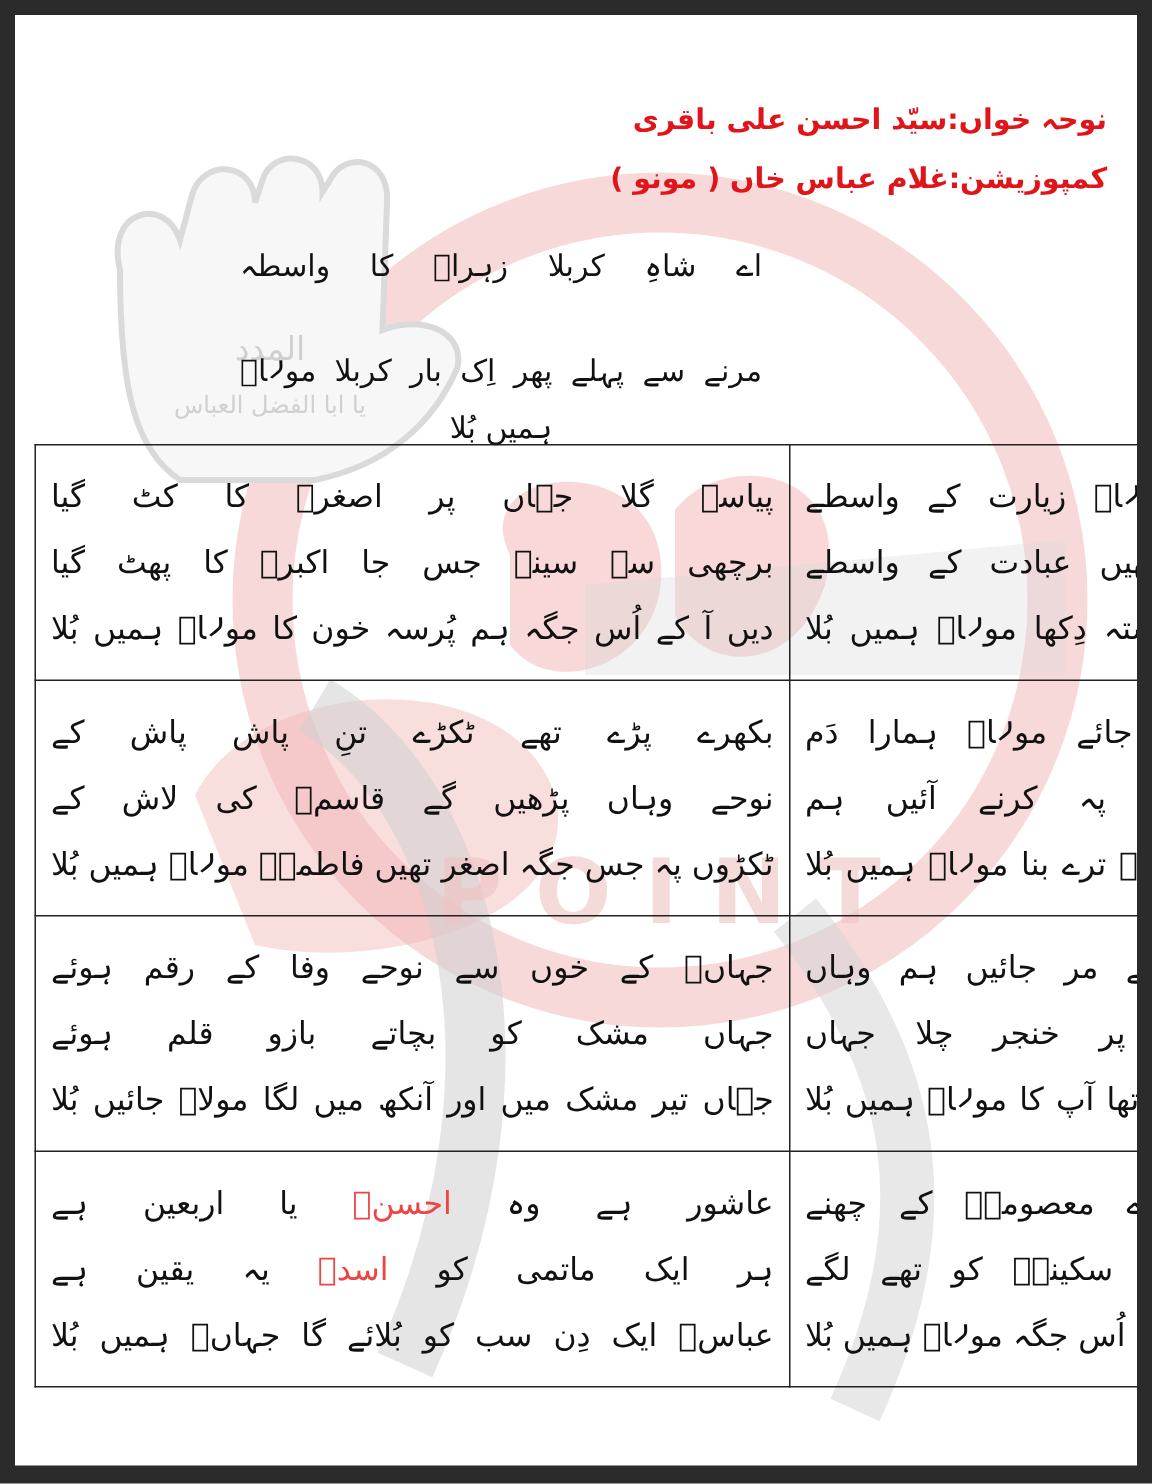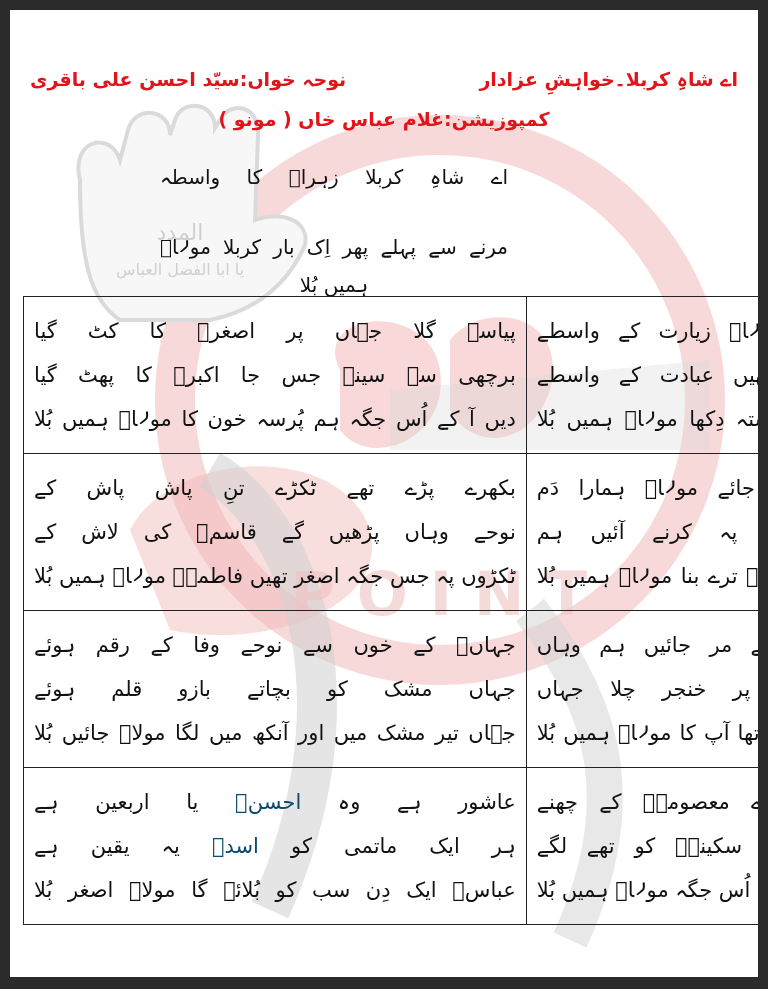--- a/index.html
+++ b/index.html
@@ -45,21 +45,20 @@
       font-weight: bold;
       white-space: nowrap;
     }
     .header-line.row1 {
       top: 58px;
       display: flex;
       justify-content: space-between;
     }
     .header-line.row2 {
       top: 98px;
-      text-align: center;
     }
     .refrain {
       position: absolute;
       top: 148px;
       left: 150px;
       right: 250px;
       color: #111;
       font-size: 20px;
       text-align: justify;
       text-align-last: justify;
@@ -92,21 +91,21 @@
       font-size: 21px;
       color: #111;
       height: 44px;
       line-height: 44px;
       white-space: nowrap;
       text-align: justify;
       text-align-last: justify;
       overflow: hidden;
     }
     .hl {
-      color: #0c4a6e;
+      color: #ef4444;
     }
   </style>
 </head>
 <body>
 
 <div class="page">
 
   <svg class="watermark" width="748" height="967" viewBox="0 0 748 967">
 
     <circle cx="430" cy="390" r="265" fill="none" stroke="#f6cfcf" stroke-width="40" opacity="0.8"></circle>
@@ -122,21 +121,20 @@
     <path d="M70 170 C 60 130, 100 120, 110 150 L 118 120 C 125 95, 160 98, 160 125 L 165 110 C 172 88, 205 92, 205 118 L 210 110 C 220 90, 250 95, 248 125 L 245 210 C 270 200, 300 210, 295 235 C 280 270, 250 300, 200 310 L 110 310 C 80 290, 70 250, 70 170 Z" fill="#f7f7f7" stroke="#dadada" stroke-width="4"></path>
     <text x="170" y="230" text-anchor="middle" font-size="22" fill="#d0d0d0" font-family="DejaVu Sans, sans-serif">المدد</text>
     <text x="170" y="265" text-anchor="middle" font-size="16" fill="#d0d0d0" font-family="DejaVu Sans, sans-serif">یا ابا الفضل العباس</text>
 
     <text x="440" y="605" text-anchor="middle" font-size="60" fill="#f0c2c2" opacity="0.6" letter-spacing="22" font-family="DejaVu Sans, sans-serif" font-weight="bold">POINT</text>
   </svg>
 
   <div class="content">
 
     <div class="header-line row1">
-      <span>اے شاہِ کربلا۔خواہشِ عزادار</span>
       <span>نوحہ خواں:سیّد احسن علی باقری</span>
     </div>
     <div class="header-line row2">کمپوزیشن:غلام عباس خاں ( مونو )</div>
 
     <div class="refrain">
       <div>اے شاہِ کربلا زہراؑ کا واسطہ</div>
       <div class="last">مرنے سے پہلے پھر اِک بار کربلا مولاؑ ہمیں بُلا</div>
     </div>
 
     <table class="verses">
@@ -179,20 +177,20 @@
       </tr>
       <tr>
         <td>
           <div class="verse-line">جس جا پہ گوشوارے معصومہؑ کے چھنے</div>
           <div class="verse-line">رخساروں پر طمانچے سکینہؑ کو تھے لگے</div>
           <div class="verse-line">رخسار اپنے آ کر پیٹیں گے اُس جگہ مولاؑ ہمیں بُلا</div>
         </td>
         <td>
           <div class="verse-line"><span>عاشور ہے وہ </span><span class="hl">احسنؔ</span><span> یا اربعین ہے</span></div>
           <div class="verse-line"><span>ہر ایک ماتمی کو </span><span class="hl">اسدؔ</span><span> یہ یقین ہے</span></div>
-          <div class="verse-line">عباسؑ ایک دِن سب کو بُلائے گا مولاؑ اصغر بُلا</div>
+          <div class="verse-line">عباسؑ ایک دِن سب کو بُلائے گا جہاںؑ ہمیں بُلا</div>
         </td>
       </tr>
     </tbody>
       </table>
 
   </div>
 </div>
 
 </body></html>

